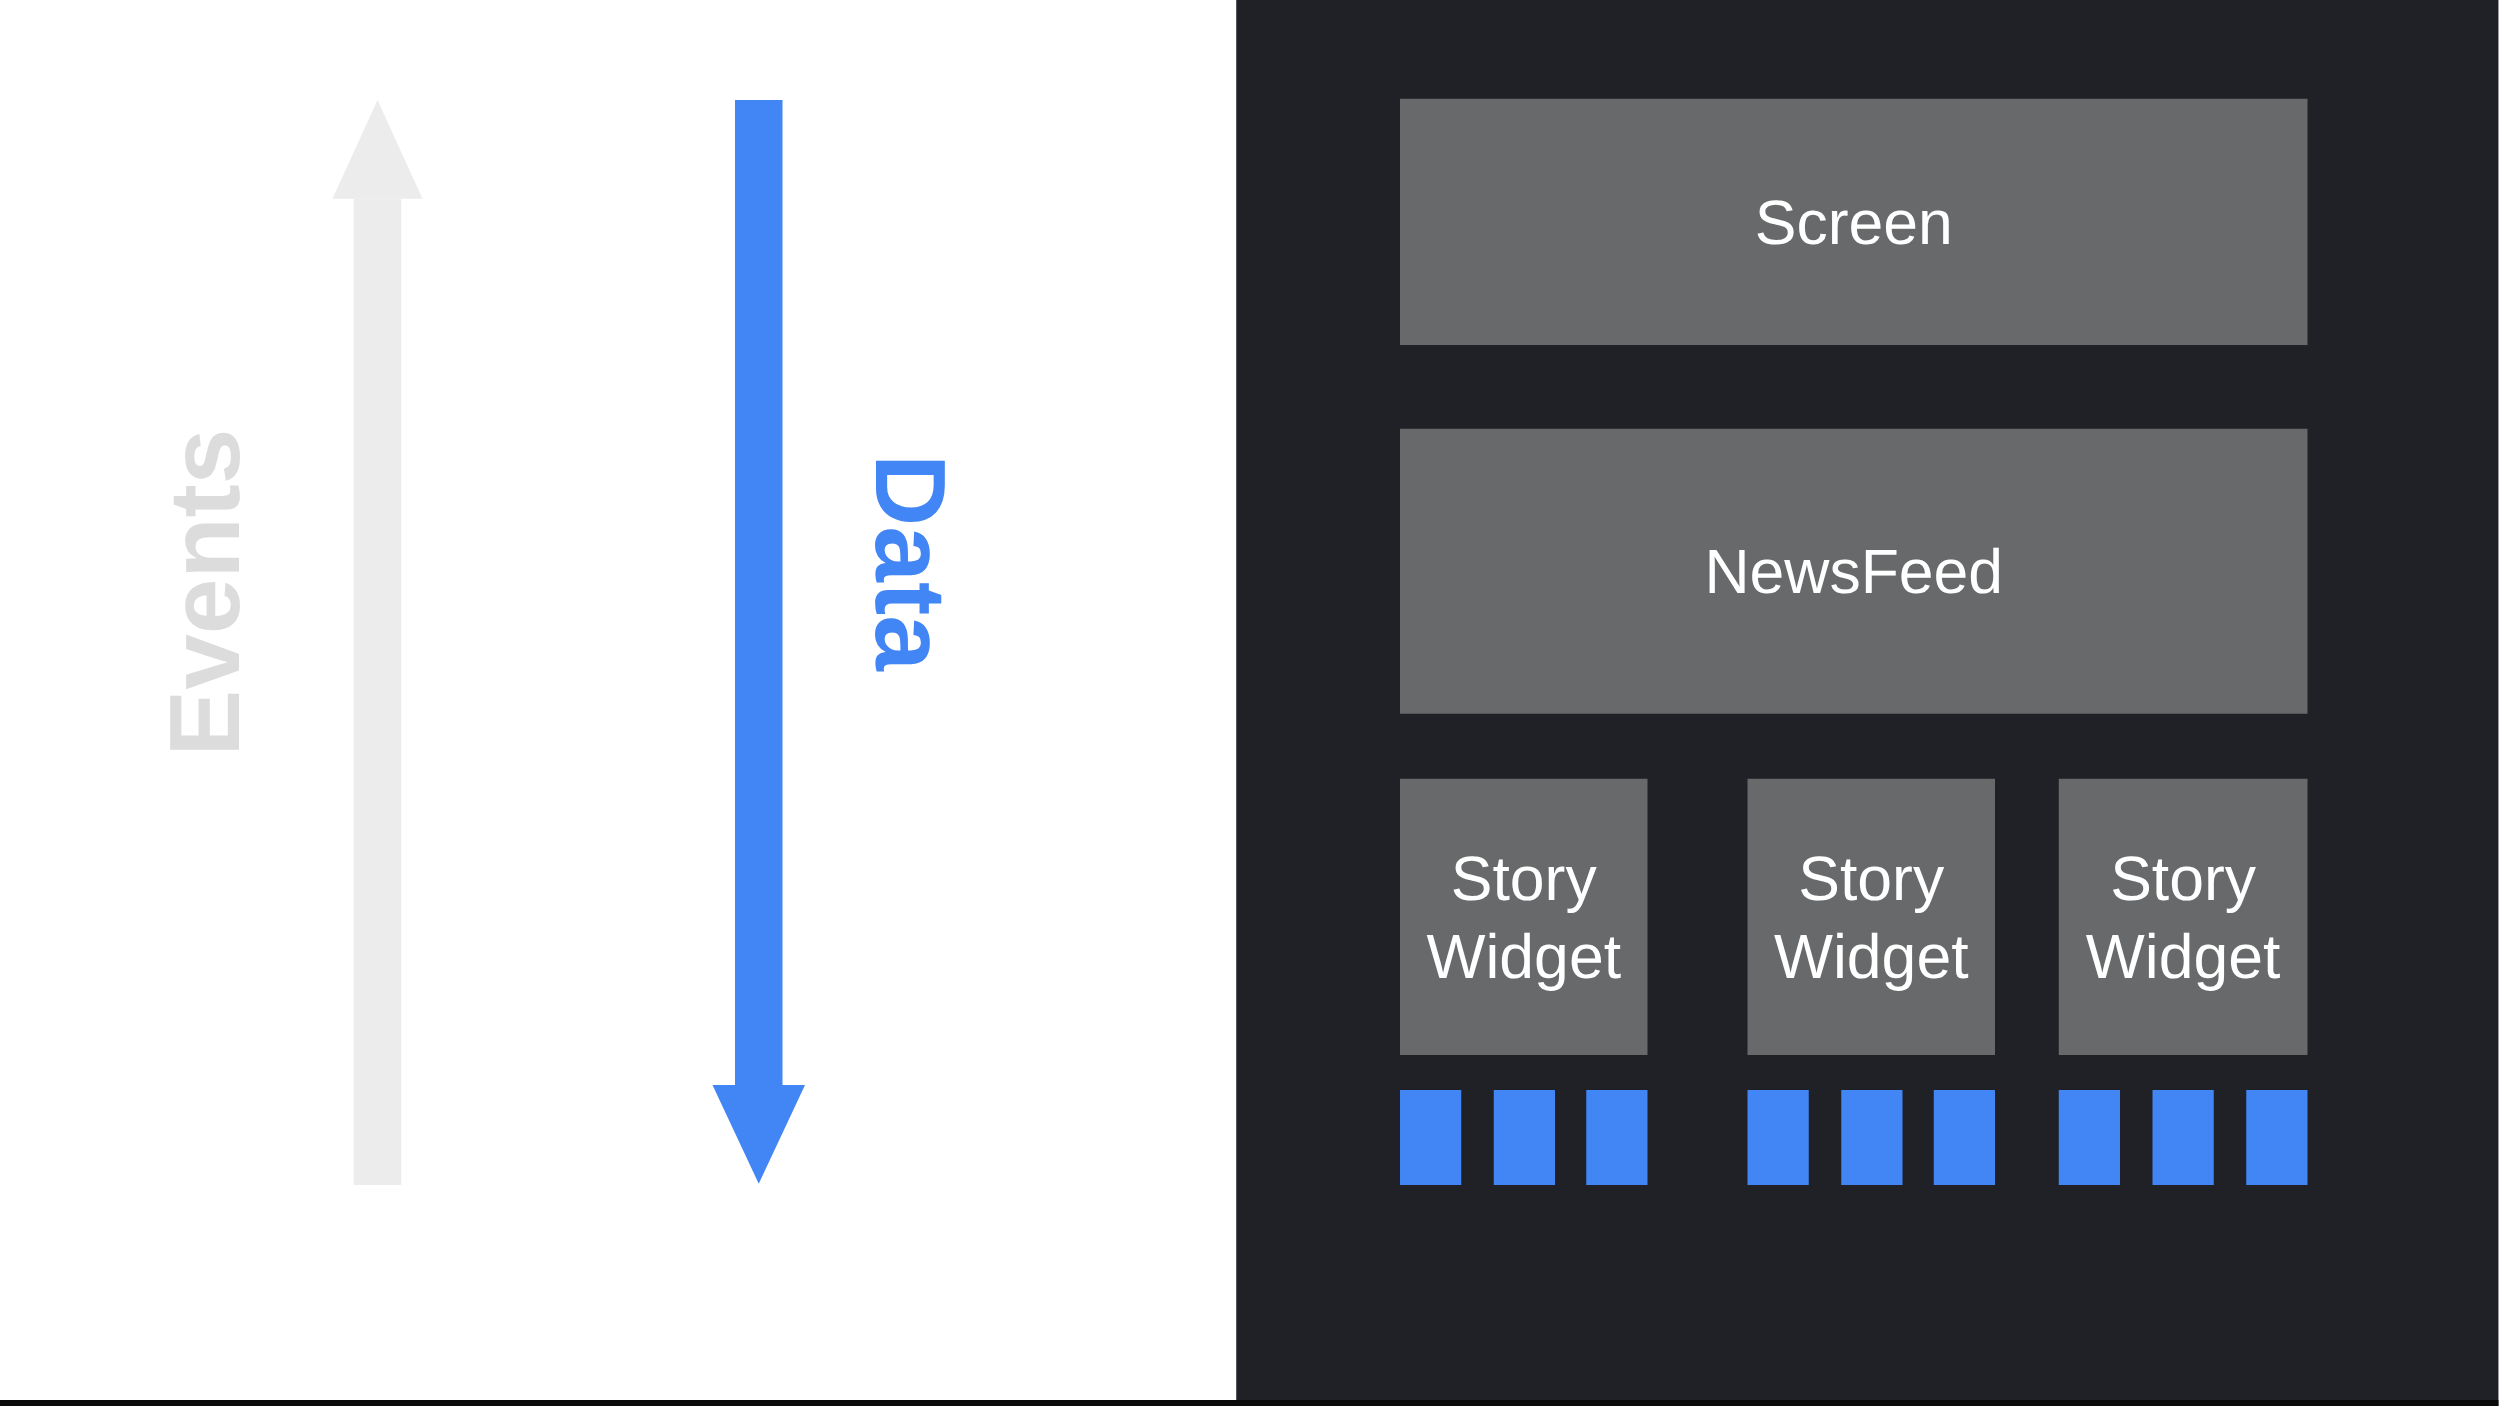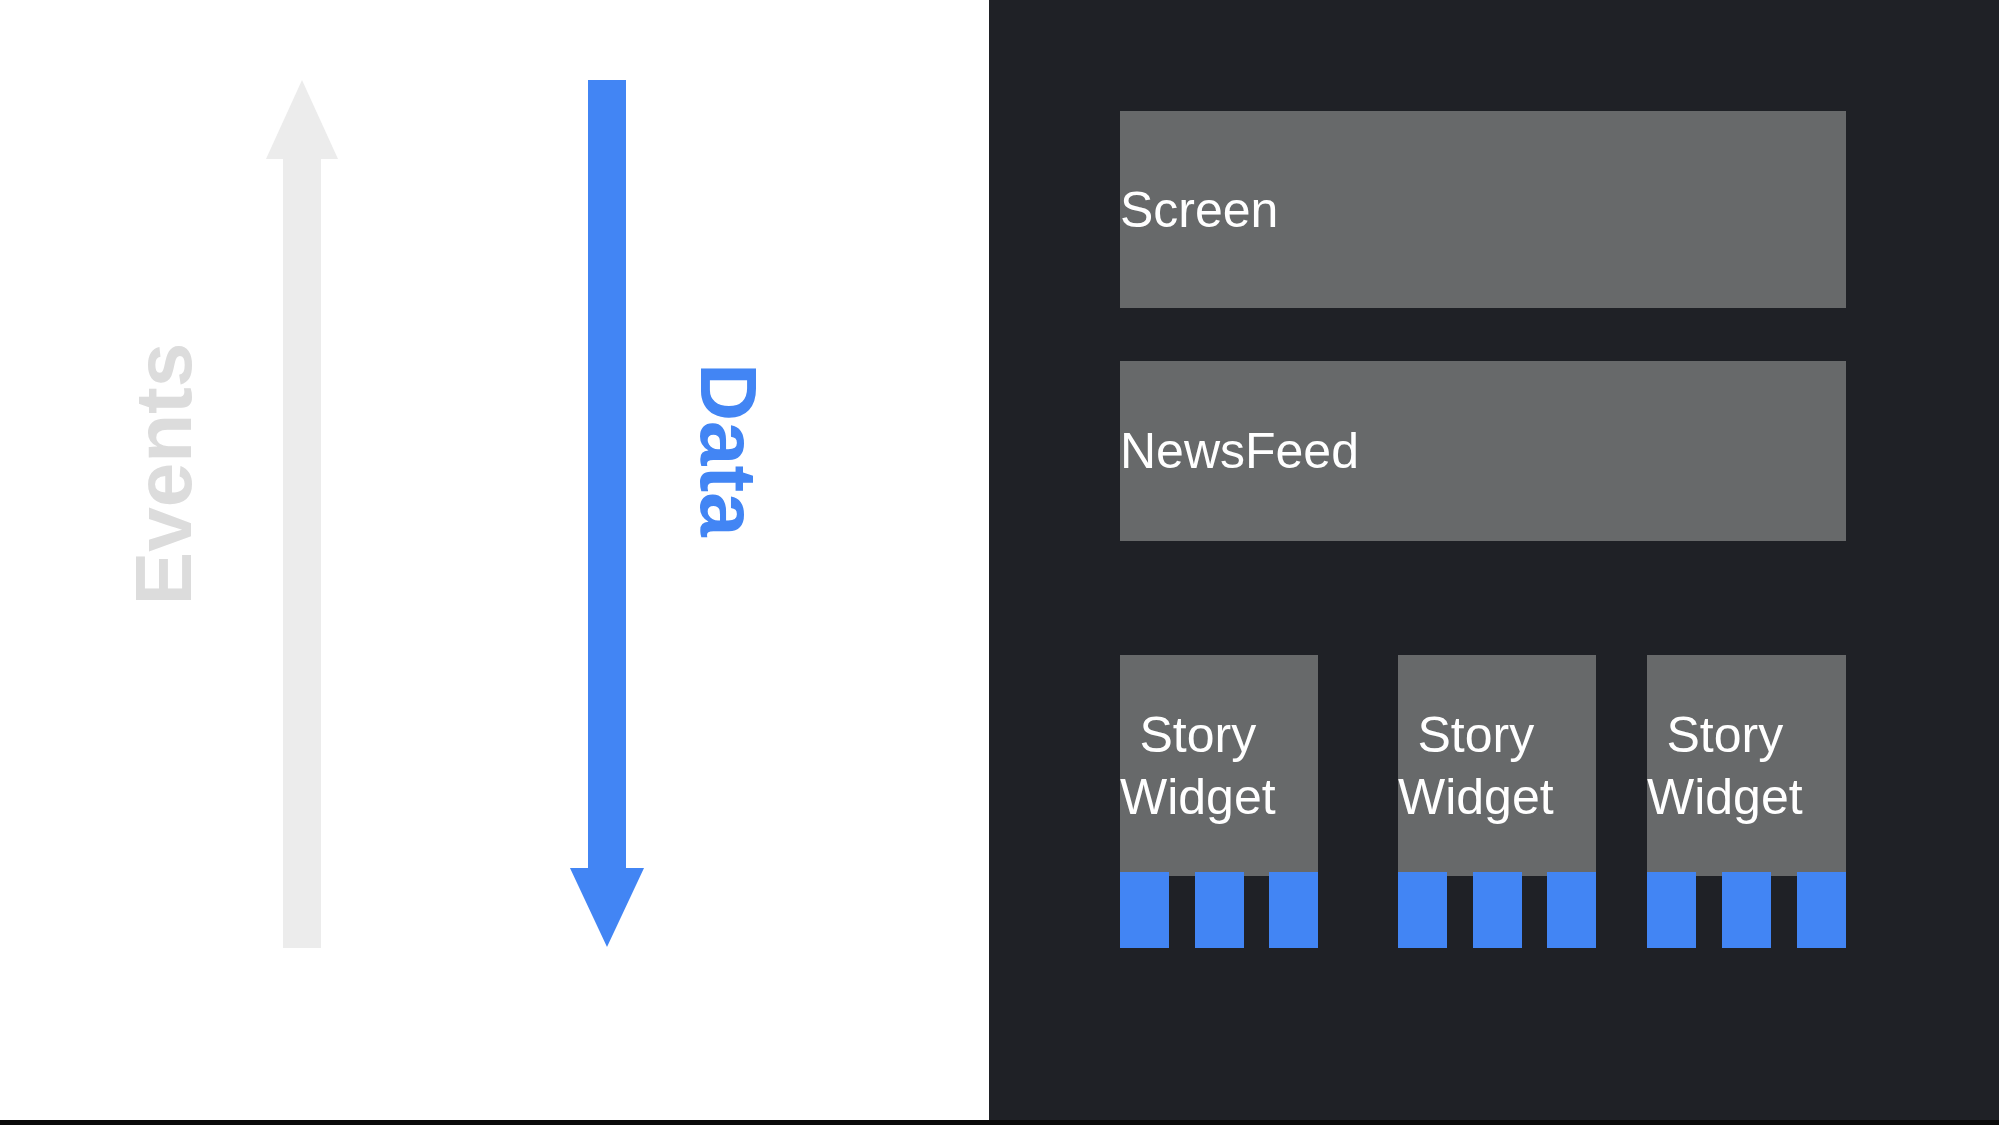--- a/index.html
+++ b/index.html
@@ -53,27 +53,26 @@
     transform:translate(-50%,-50%) rotate(90deg);
   }
 
   
   .device-panel{
     position:absolute;left:989px;top:0;width:1010px;height:1125px;
     background:var(--panel-dark);
   }
   .tree-box{
     position:absolute;background:var(--box-gray);
-    display:flex;align-items:center;justify-content:flex-start;
+    display:flex;align-items:center;justify-content:center;
     color:var(--label-white);font-size:50px;line-height:62px;
     text-align:center;
-    margin-top:32px;
   }
   .screen-box{left:131px;top:79px;width:726px;height:197px;}
-  .newsfeed-box{left:131px;top:329px;width:726px;height:180px;}
+  .newsfeed-box{left:131px;top:343px;width:726px;height:228px;}
   .story-box{top:623px;width:198px;height:221px;}
   .story-box.s1{left:131px;}
   .story-box.s2{left:409px;}
   .story-box.s3{left:658px;width:199px;}
 
   .tile-row{
     position:absolute;top:872px;height:76px;
     display:flex;justify-content:space-between;
   }
   .tile-row.r1{left:131px;width:198px;}

